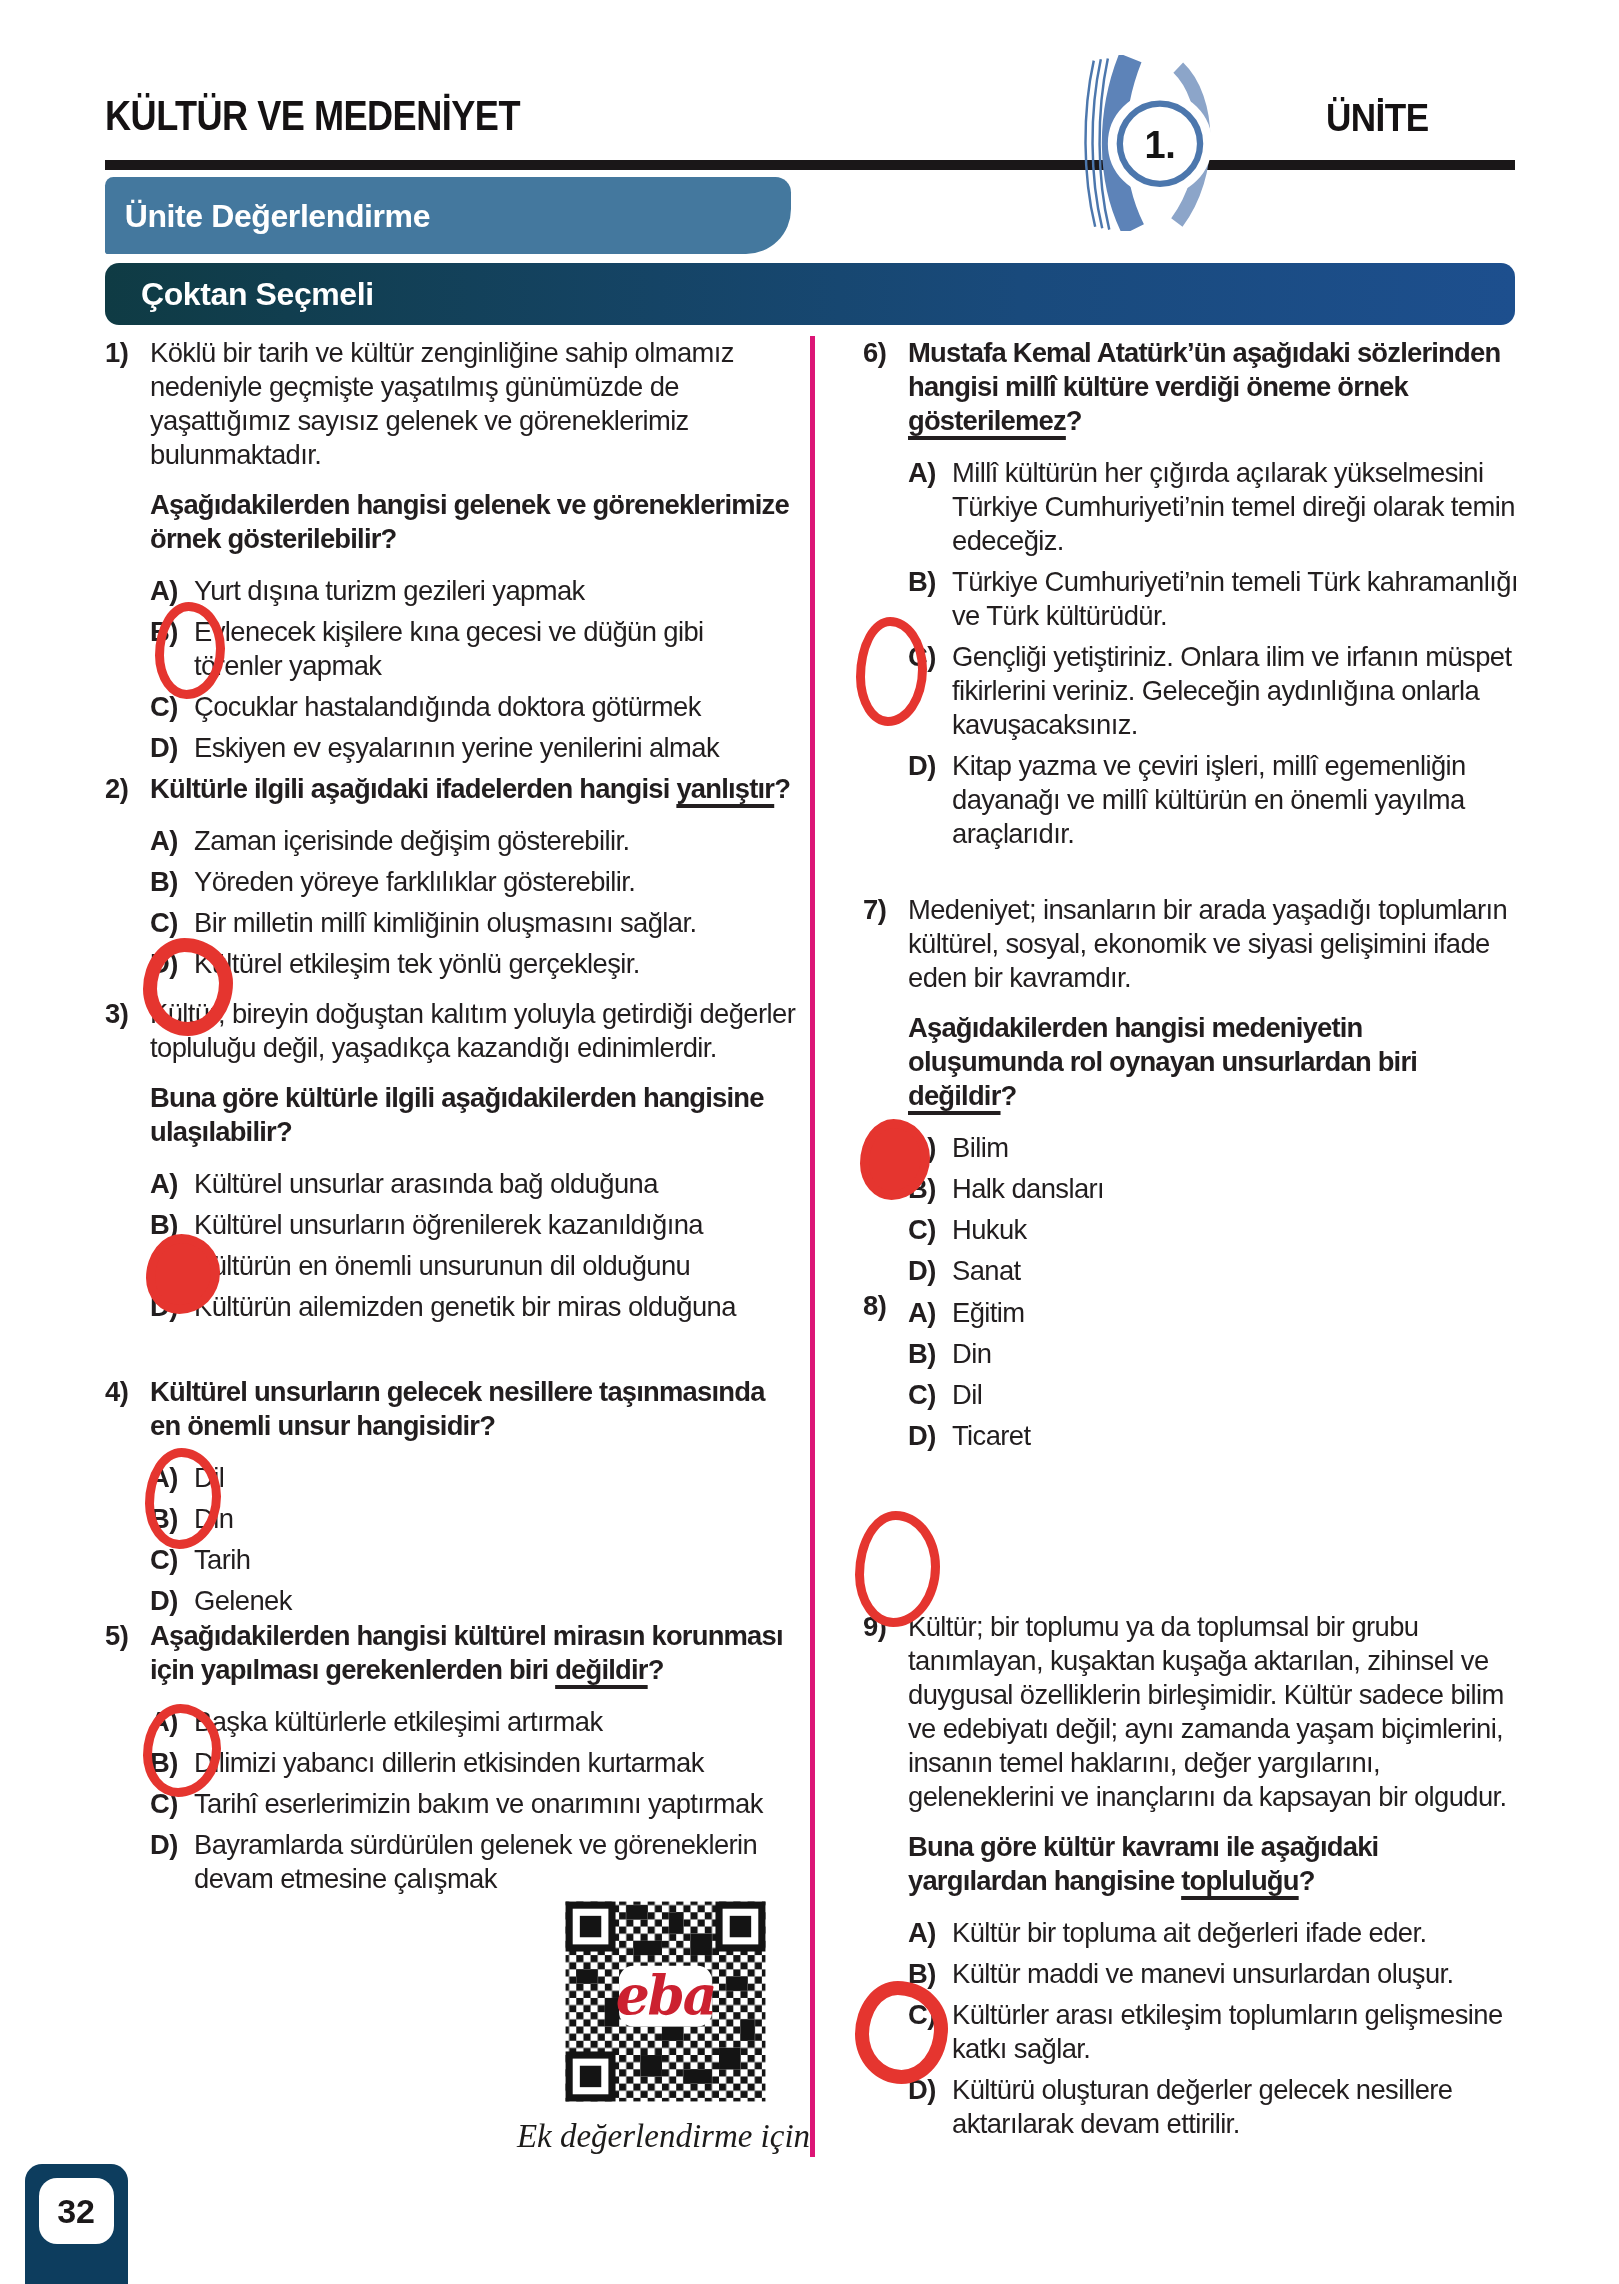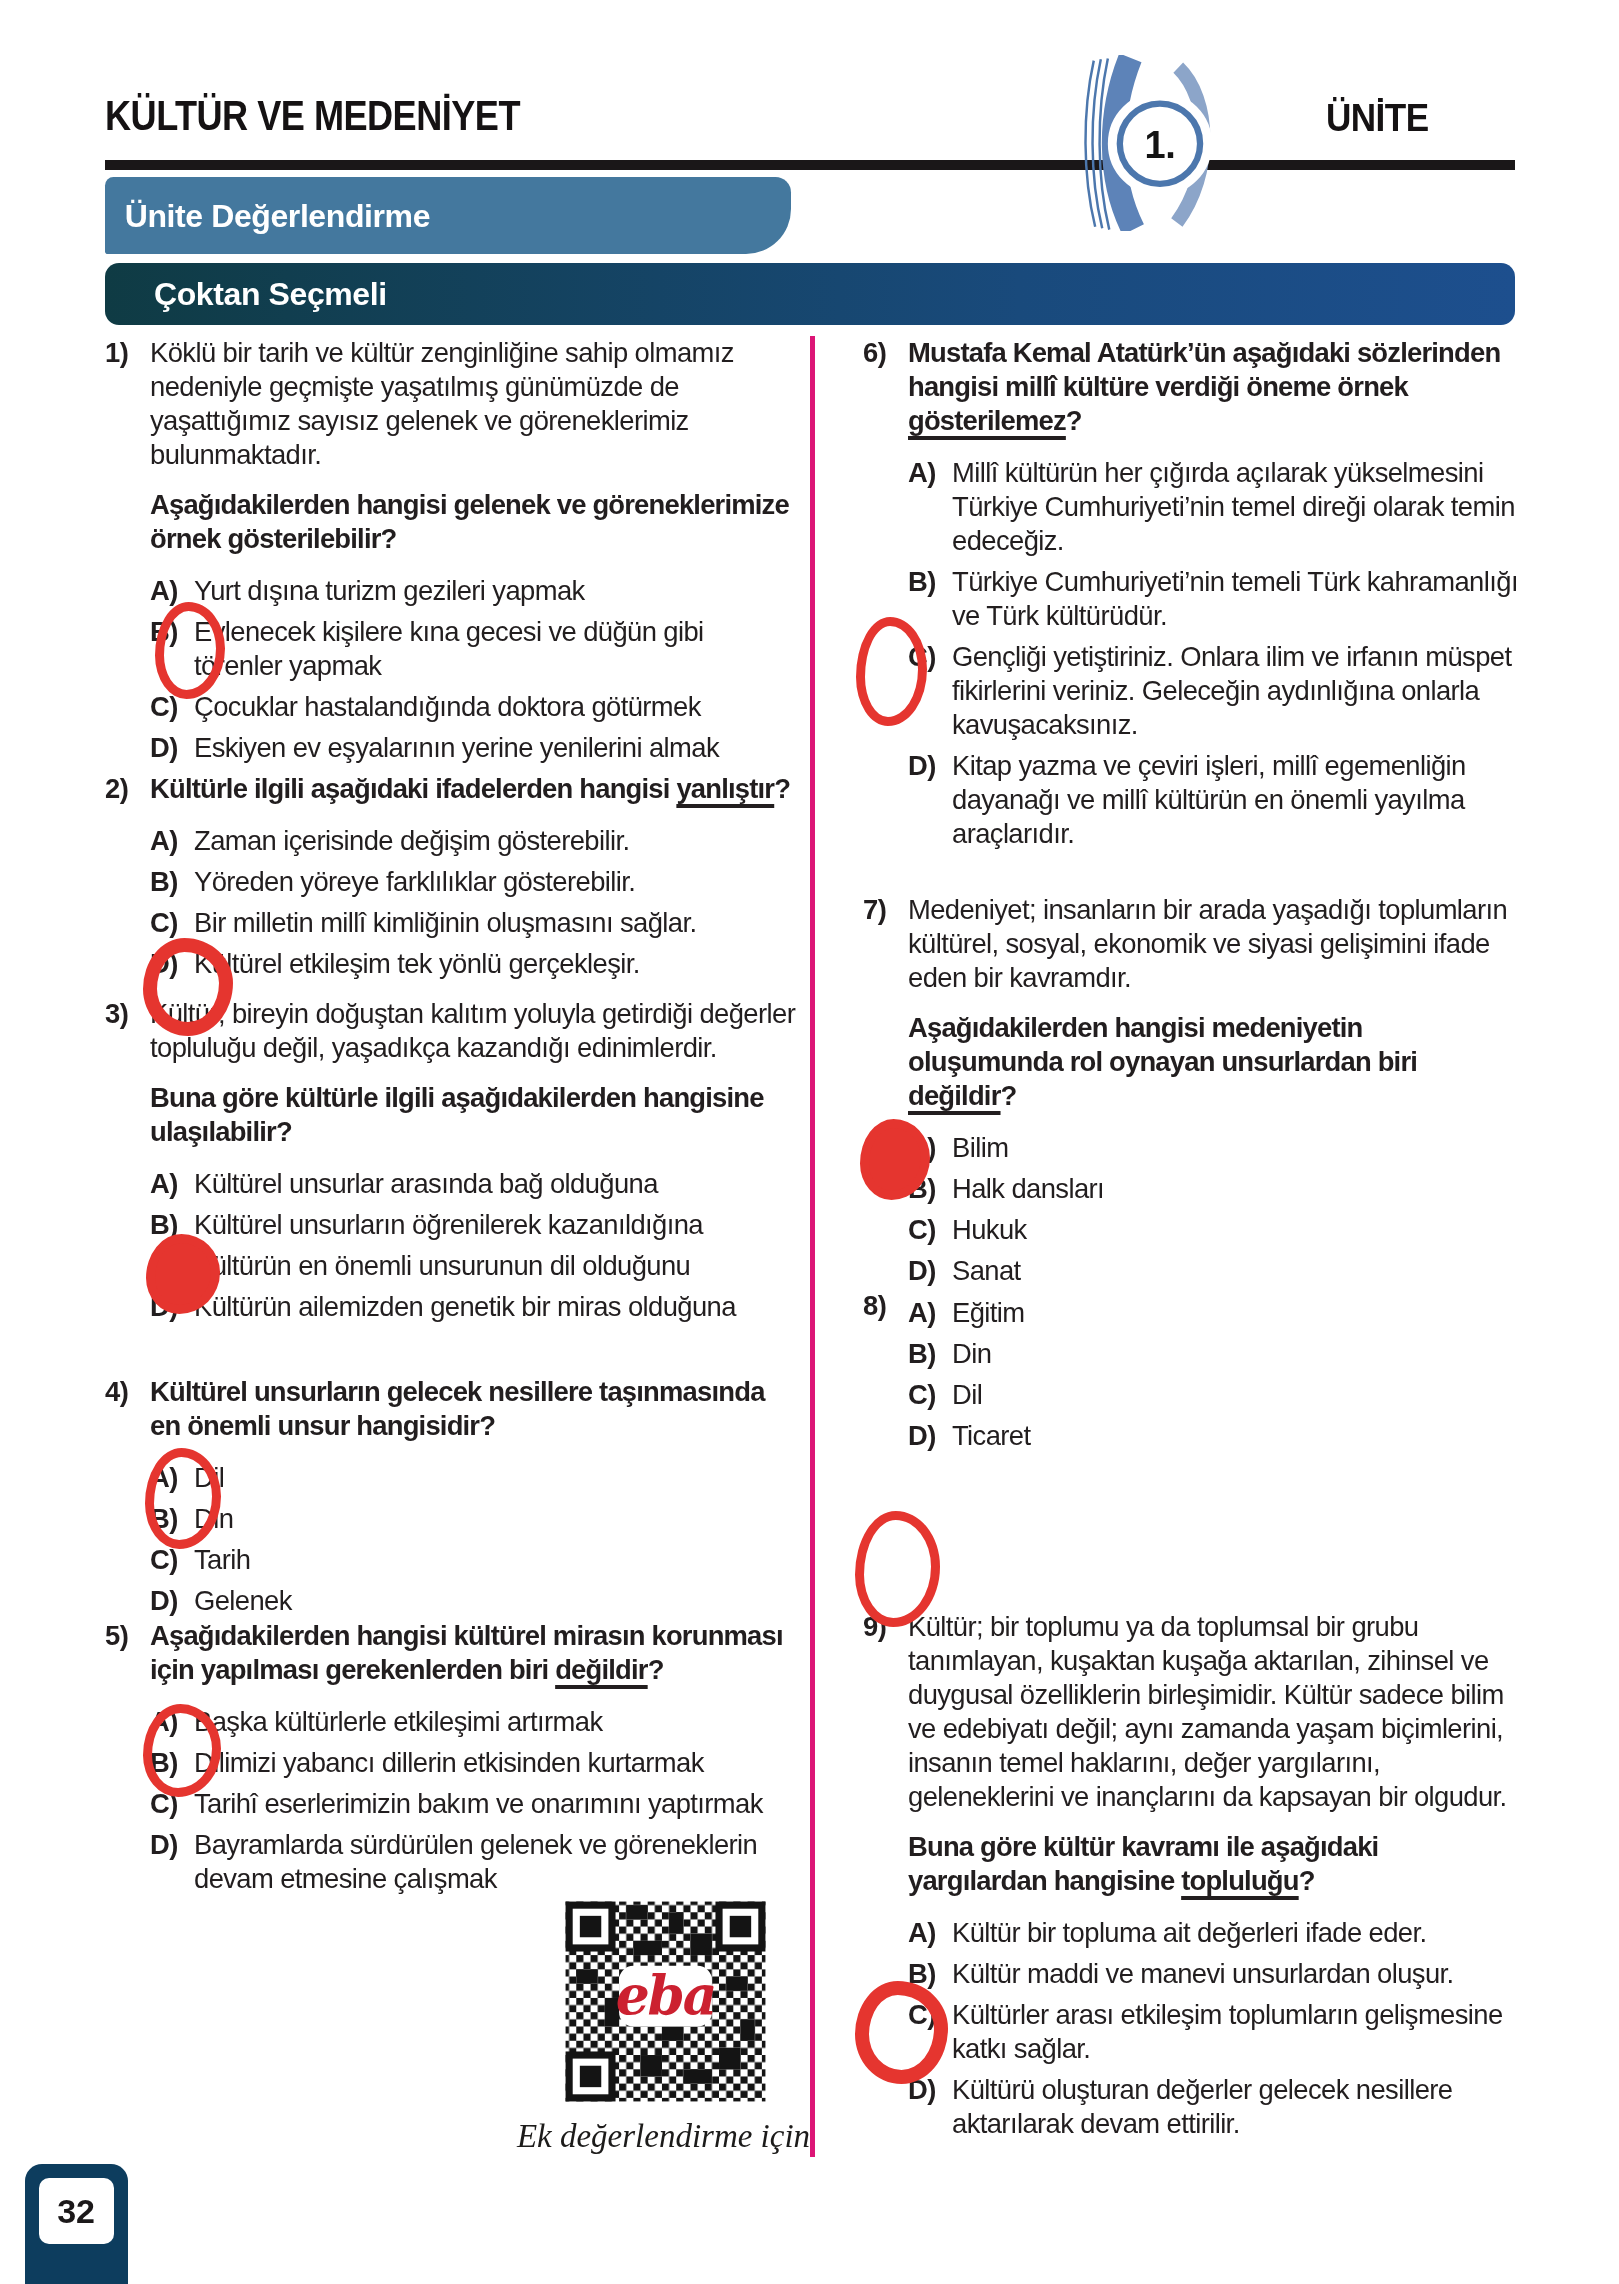--- a/index.html
+++ b/index.html
@@ -13,21 +13,21 @@
          color:#151213;transform:scaleX(.9);transform-origin:left center;}
   .hrule{position:absolute;left:105px;top:160px;width:1410px;height:9.8px;background:#1a1718;}
   .badge{position:absolute;left:1074px;top:55px;width:155px;height:176px;}
   
   .banner1{position:absolute;left:105px;top:177px;width:686px;height:77px;background:#44789e;
            border-radius:8.4px 15.5px 45px 2.8px;display:flex;align-items:center;}
   .banner1 span{color:#fff;font-weight:bold;font-size:32px;padding-left:19.7px;letter-spacing:-0.4px;}
   .banner2{position:absolute;left:105px;top:263px;width:1410px;height:62px;border-radius:14px;
            background:linear-gradient(90deg,#0f3b44 0%,#194a7c 65%,#1d4f8e 100%);
            display:flex;align-items:center;}
-  .banner2 span{color:#fff;font-weight:bold;font-size:32px;padding-left:49px;letter-spacing:-0.4px;}
+  .banner2 span{color:#fff;font-weight:bold;font-size:32px;padding-left:36px;letter-spacing:-0.4px;}
   
   .col{position:absolute;top:336px;}
   .col.left{left:105px;width:692px;}
   .col.right{left:863px;width:659px;}
   .divider{position:absolute;left:810px;top:336px;width:4.9px;height:1821px;background:#dc1576;}
   
   .q{position:absolute;left:0;width:100%;}
   .qrow{display:flex;}
   .qnum{font-weight:bold;width:45px;flex:none;}
   .qbody{flex:1;}
@@ -44,21 +44,21 @@
   .mark.thick{border-width:14px;border-radius:46% 54% 50% 50% / 52% 46% 54% 48%;}
   
   .qrwrap{position:absolute;}
   .qrcap{position:absolute;left:309px;top:1780px;width:499px;text-align:center;
          font-family:"Liberation Serif",serif;font-style:italic;font-size:33px;line-height:40px;
          color:#1c1b1a;letter-spacing:0;}
   
   .pagetab{position:absolute;left:24.6px;top:2164px;width:103px;height:120px;background:#0d3d5e;
            border-radius:17px 17px 0 0;}
   .pagenumbox{position:absolute;left:14px;top:14px;width:75px;height:66px;background:#fff;
-           border-radius:10px;display:flex;align-items:center;justify-content:center;}
+           border-radius:18px;display:flex;align-items:center;justify-content:center;}
   .pagenum{font-size:34px;font-weight:bold;color:#1b1819;letter-spacing:0;}
 </style>
 </head>
 <body>
 
 <div class="page">
 
   <div class="title">KÜLTÜR VE MEDENİYET</div>
   <div class="hrule"></div>
   <div class="unite">ÜNİTE</div>

